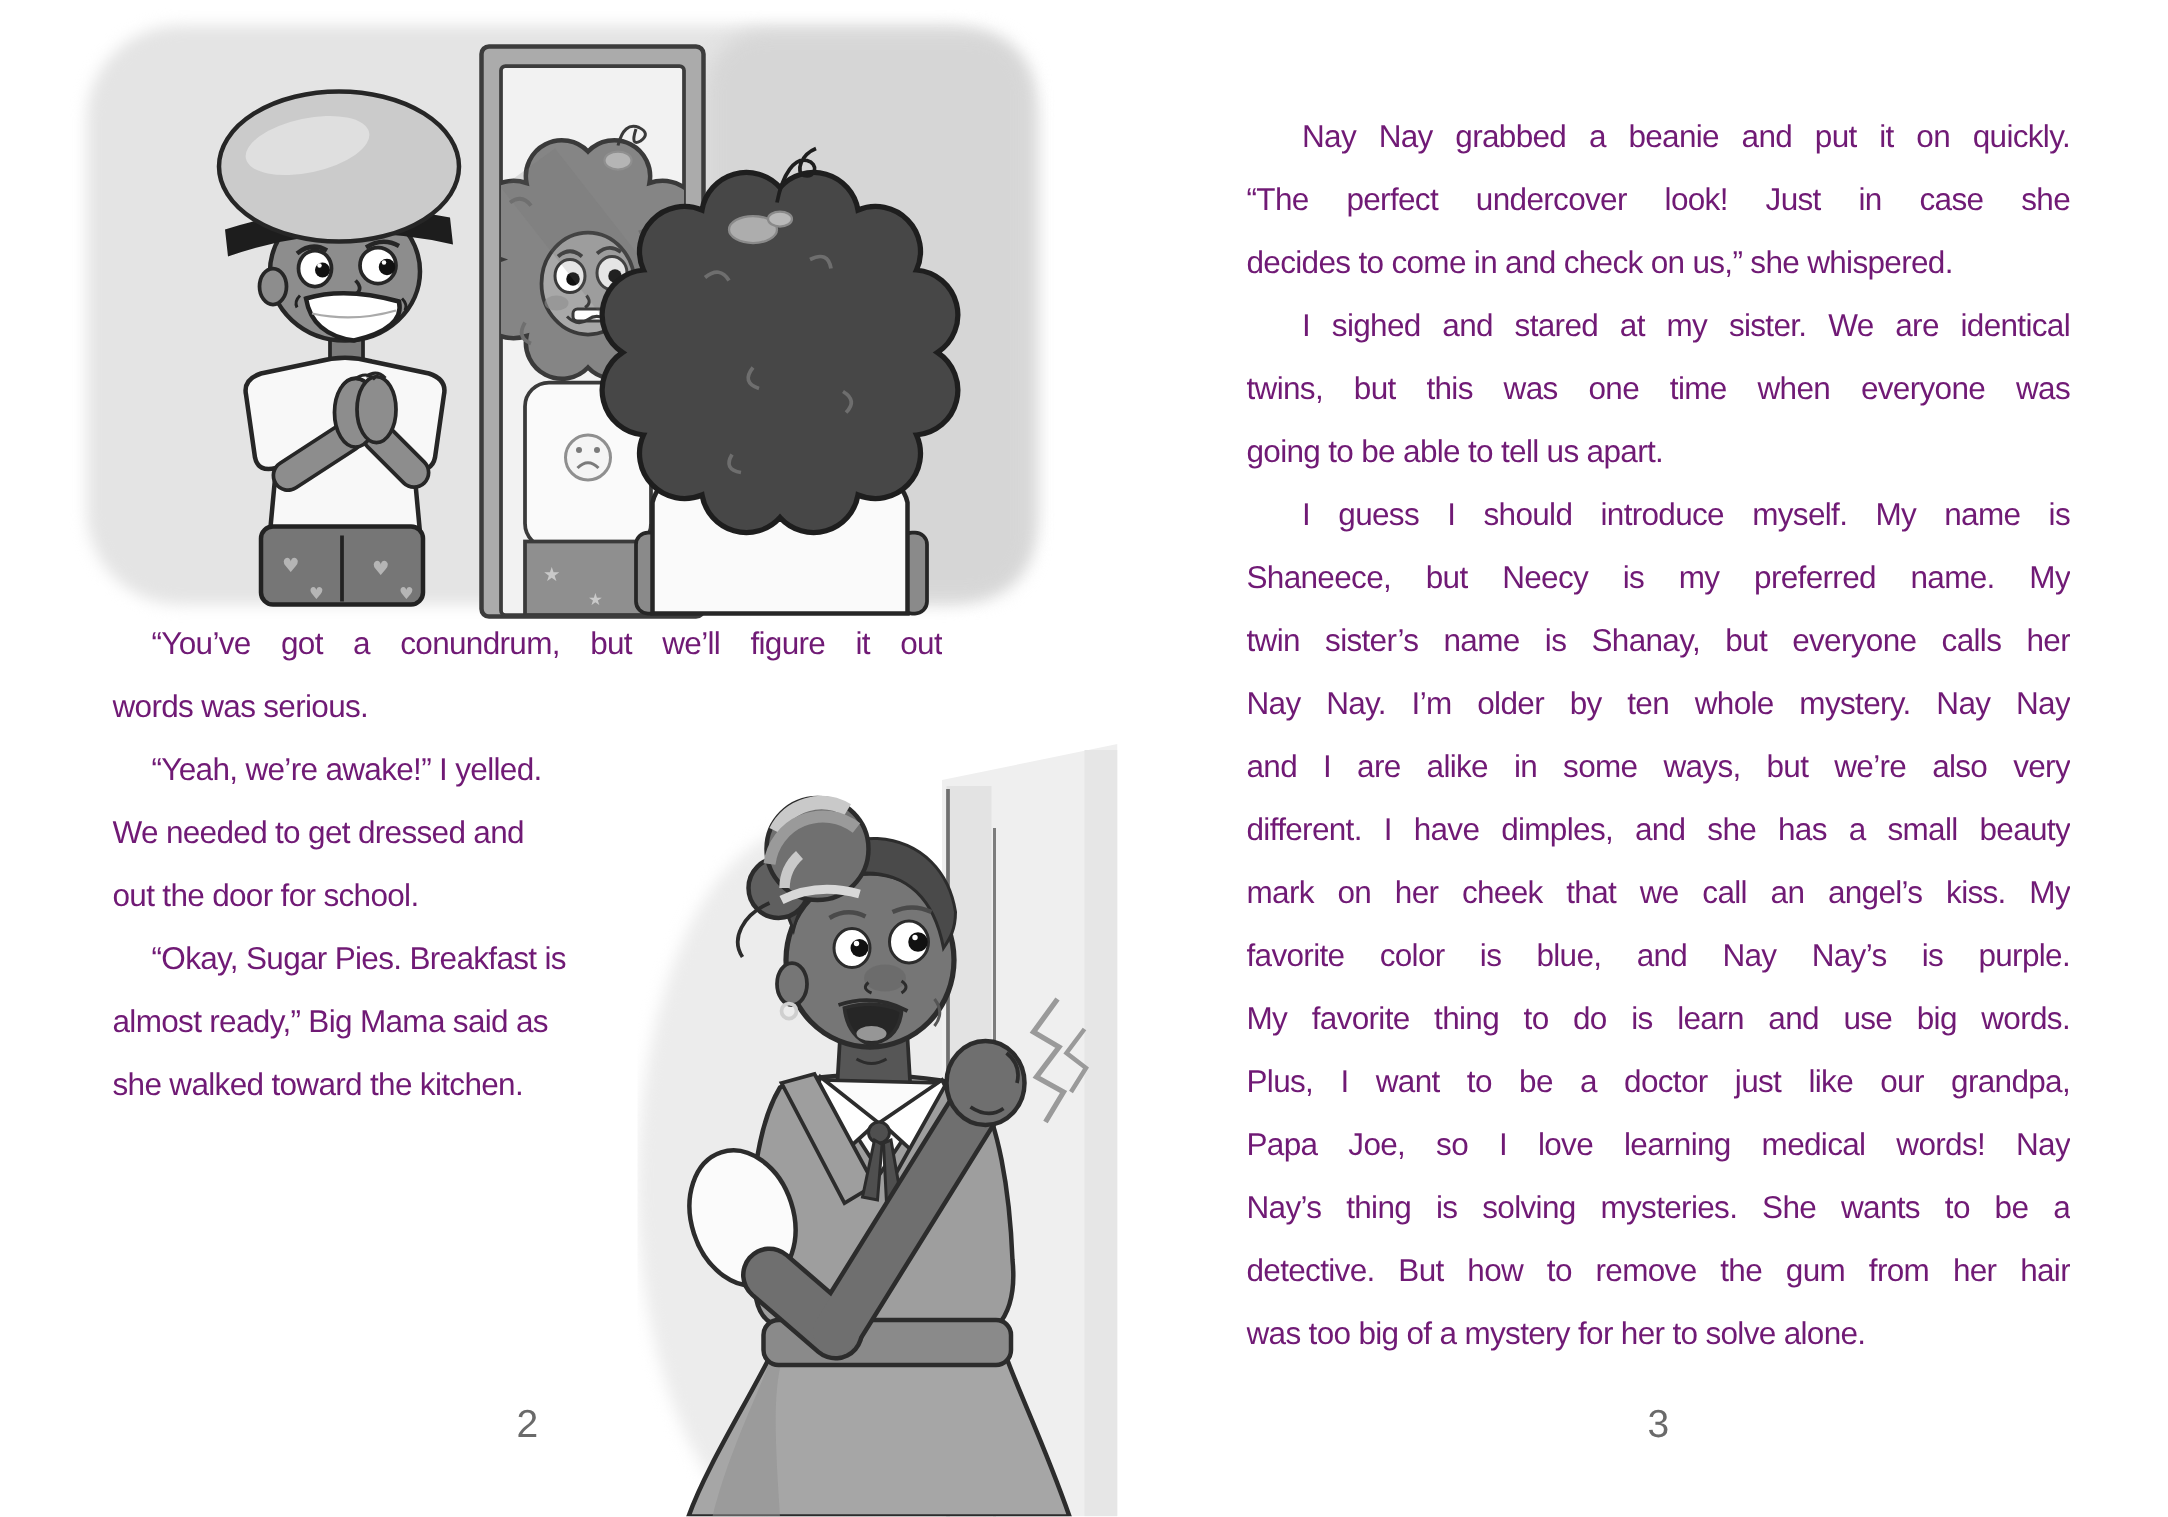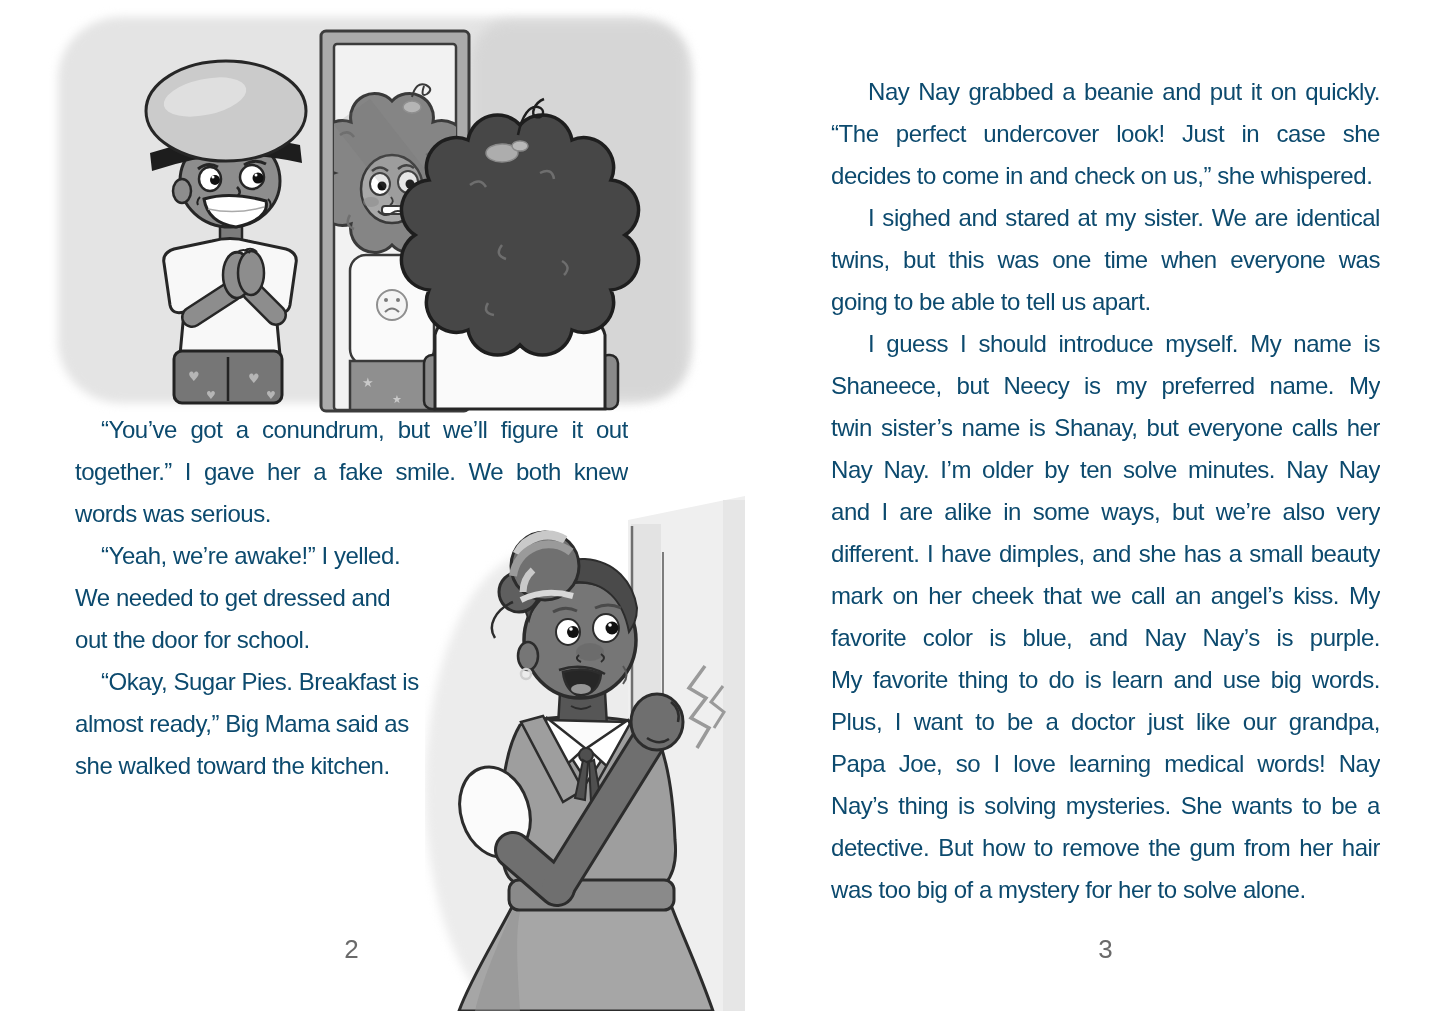--- a/index.html
+++ b/index.html
@@ -1,19 +1,19 @@
 <!DOCTYPE html>
 <html><head>
 <meta charset="utf-8">
 <style>
   html,body{margin:0;padding:0;background:#ffffff;}
   body{width:1445px;height:1011px;overflow:hidden;font-family:"Liberation Sans",sans-serif;}
   .spread{position:relative;width:1445px;height:1011px;background:#ffffff;}
   .illus{position:absolute;}
-  .textcol{position:absolute;color:#0c4a6e;font-size:24px;letter-spacing:-0.45px;}
+  .textcol{position:absolute;color:#701a75;font-size:21px;letter-spacing:-0.45px;}
   #left-text{left:75px;top:409px;width:553px;}
   #right-text{left:831px;top:71px;width:549px;}
   .para{margin:0;}
   .line{height:42px;line-height:42px;overflow:hidden;}
   .jl{text-align:justify;text-align-last:justify;}
   .jl::after{content:"";display:inline-block;width:100%;height:0;}
   .rl{white-space:nowrap;}
   #left-text .ind{text-indent:26px;}
   #right-text .ind{text-indent:37px;}
   .it{font-style:italic;}
@@ -124,21 +124,20 @@
         <path d="M197,182 q6,6 -1,10" stroke="#262626" stroke-width="2.5" fill="none"></path>
         <path d="M164,194 Q190,186 226,196 Q230,214 196,222 Q168,218 164,194 Z" fill="#ffffff" stroke="#222222" stroke-width="3"></path>
         <path d="M168,204 Q196,210 224,202" stroke="#aaaaaa" stroke-width="1.5" fill="none"></path>
         <path d="M160,192 q-4,4 -2,8 M228,194 q4,4 2,8" stroke="#222222" stroke-width="2" fill="none"></path>
       </g>
     </svg>
 
     <div class="textcol" id="left-text">
         <div class="para">
           <div class="line jl ind">“You’ve got a conundrum, but we’ll figure it out</div>
-          <div class="line jl">together.” I gave her a fake smile. We both knew</div>
           <div class="line rl">words was serious.</div>
         </div>
         <div class="para">
           <div class="line rl ind">“Yeah, we’re awake!” I yelled.</div>
           <div class="line rl">We needed to get dressed and</div>
           <div class="line rl">out the door for school.</div>
         </div>
         <div class="para">
           <div class="line rl ind">“Okay, Sugar Pies. Breakfast is</div>
           <div class="line rl">almost ready,” Big Mama said as</div>
@@ -225,21 +224,21 @@
         </div>
         <div class="para">
           <div class="line jl ind">I sighed and stared at my sister. We are identical</div>
           <div class="line jl">twins, but this was one time when everyone was</div>
           <div class="line rl">going to be able to tell us apart.</div>
         </div>
         <div class="para">
           <div class="line jl ind">I guess I should introduce myself. My name is</div>
           <div class="line jl">Shaneece, but Neecy is my preferred name. My</div>
           <div class="line jl">twin sister’s name is Shanay, but everyone calls her</div>
-          <div class="line jl">Nay Nay. I’m older by ten solve minutes. Nay Nay</div>
+          <div class="line jl">Nay Nay. I’m older by ten whole mystery. Nay Nay</div>
           <div class="line jl">and I are alike in some ways, but we’re also very</div>
           <div class="line jl">different. I have dimples, and she has a small beauty</div>
           <div class="line jl">mark on her cheek that we call an angel’s kiss. My</div>
           <div class="line jl">favorite color is blue, and Nay Nay’s is purple.</div>
           <div class="line jl">My favorite thing to do is learn and use big words.</div>
           <div class="line jl">Plus, I want to be a doctor just like our grandpa,</div>
           <div class="line jl">Papa Joe, so I love learning medical words! Nay</div>
           <div class="line jl">Nay’s thing is solving mysteries. She wants to be a</div>
           <div class="line jl">detective. But how to remove the gum from her hair</div>
           <div class="line rl">was too big of a mystery for her to solve alone.</div>

